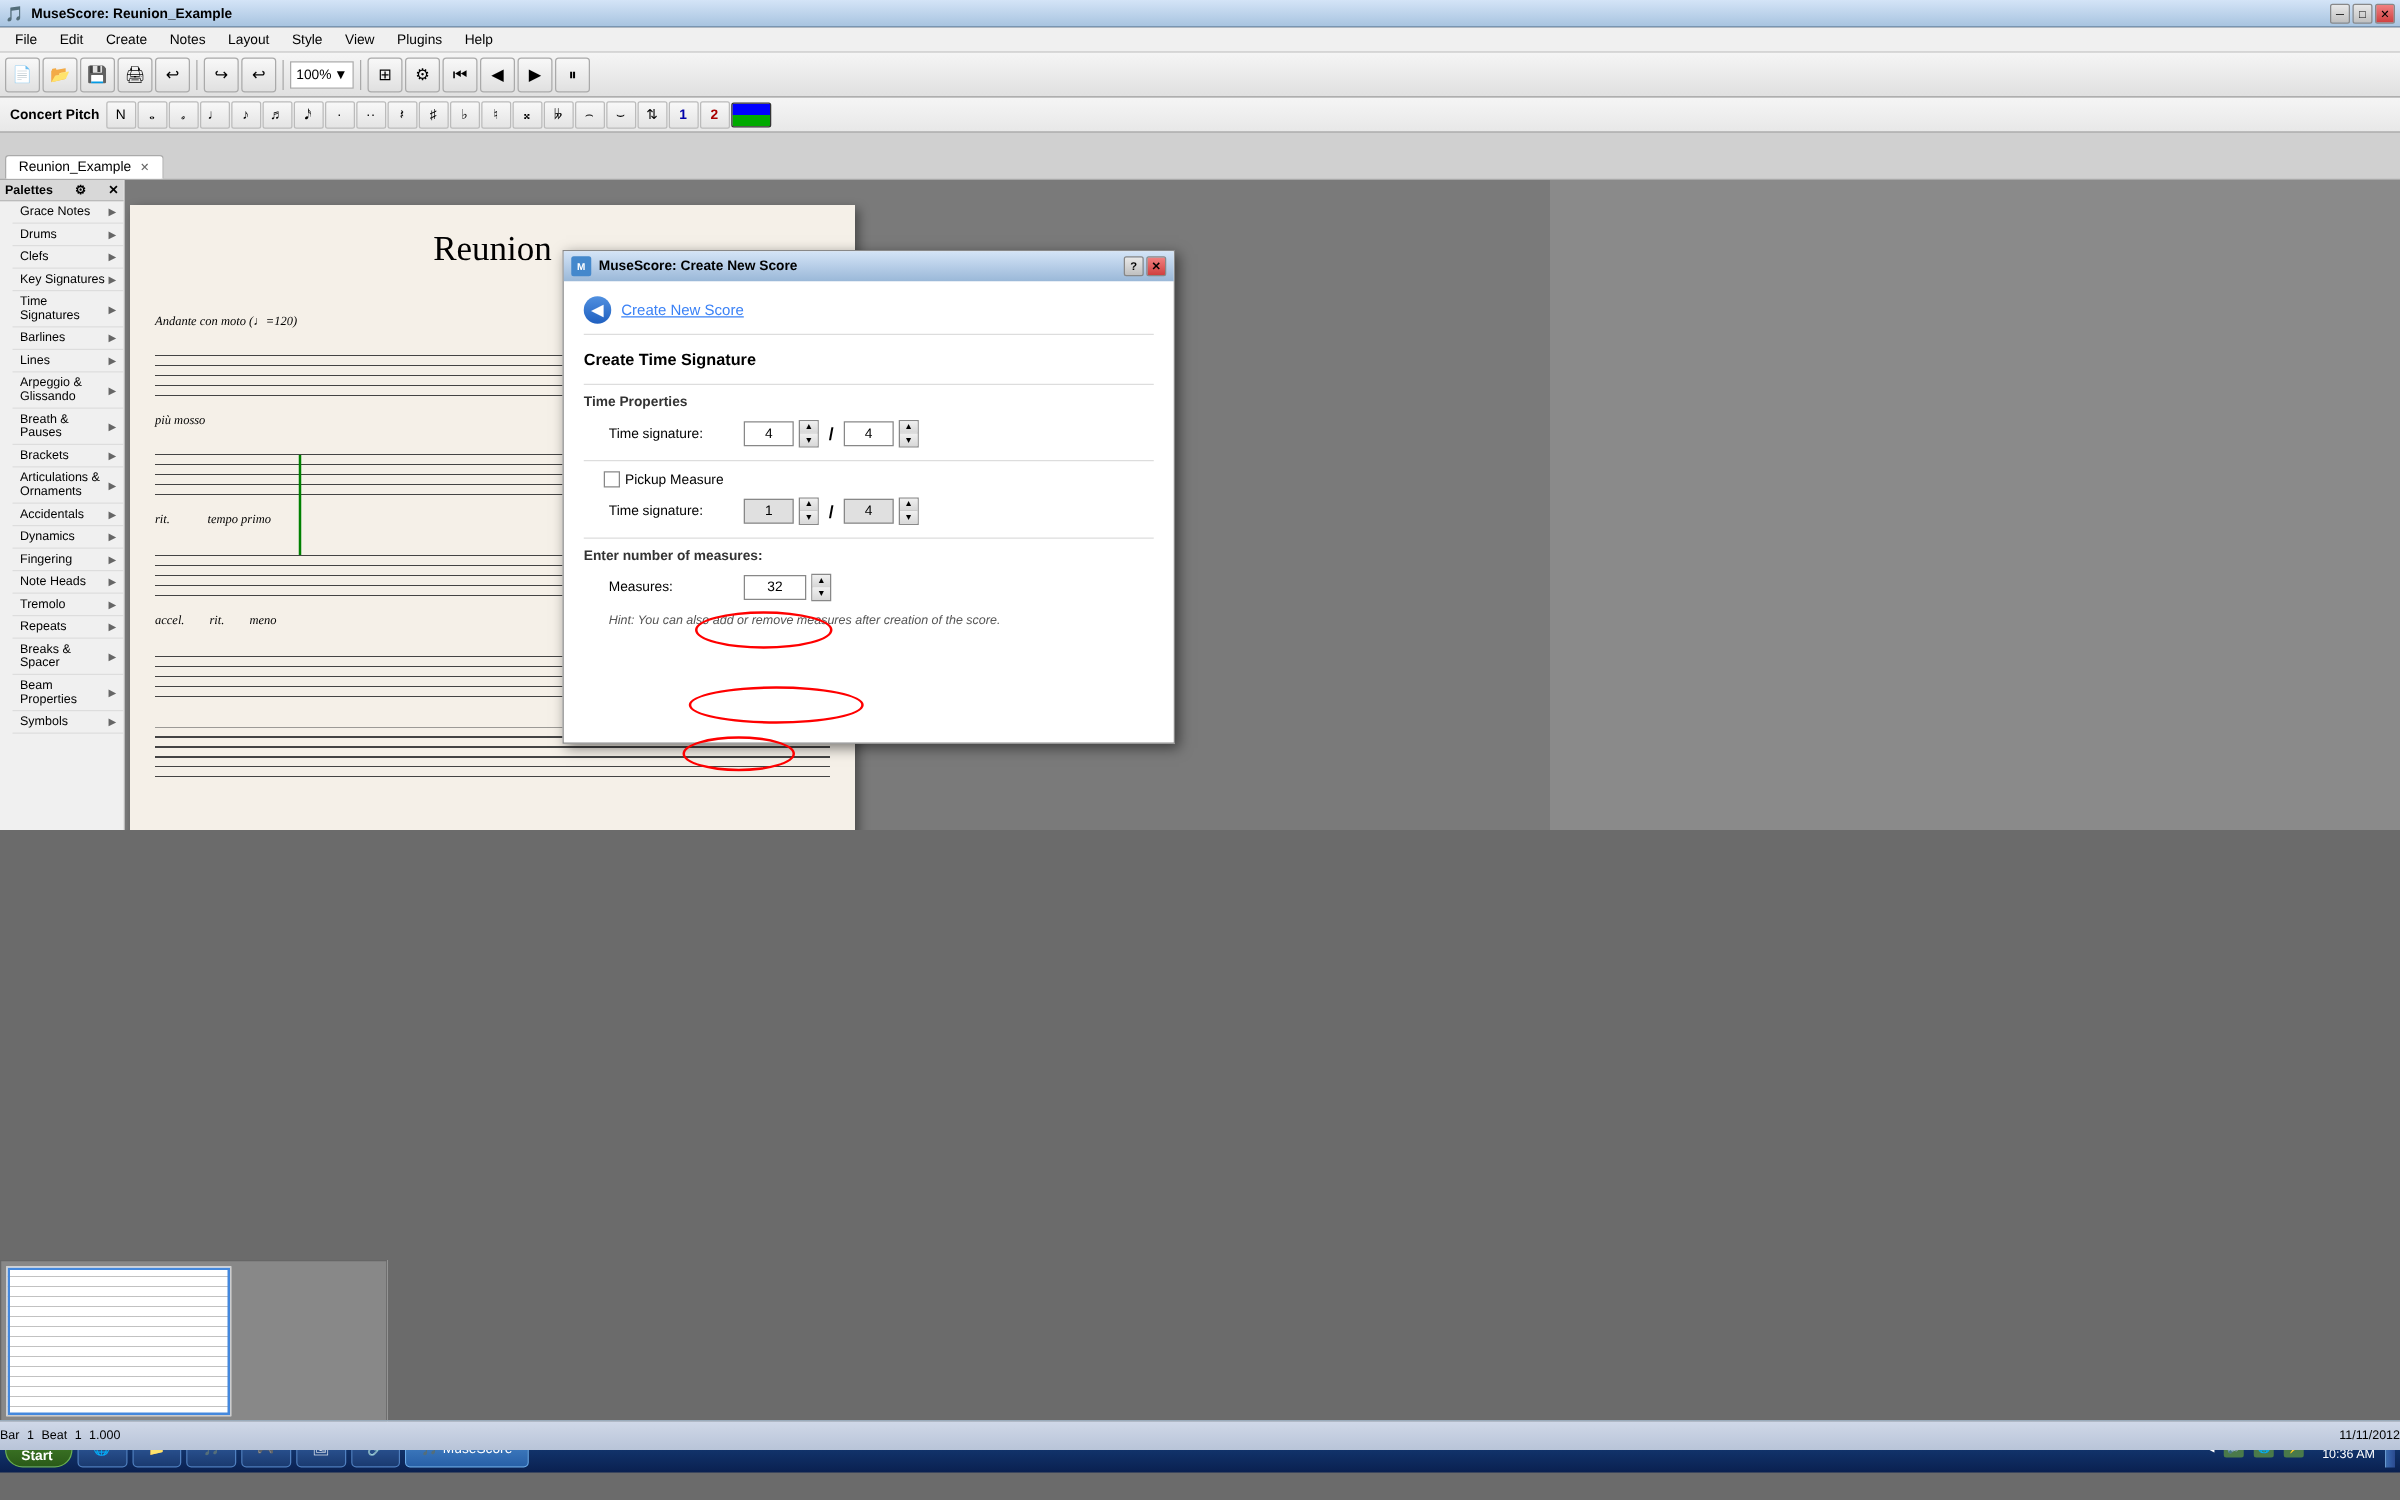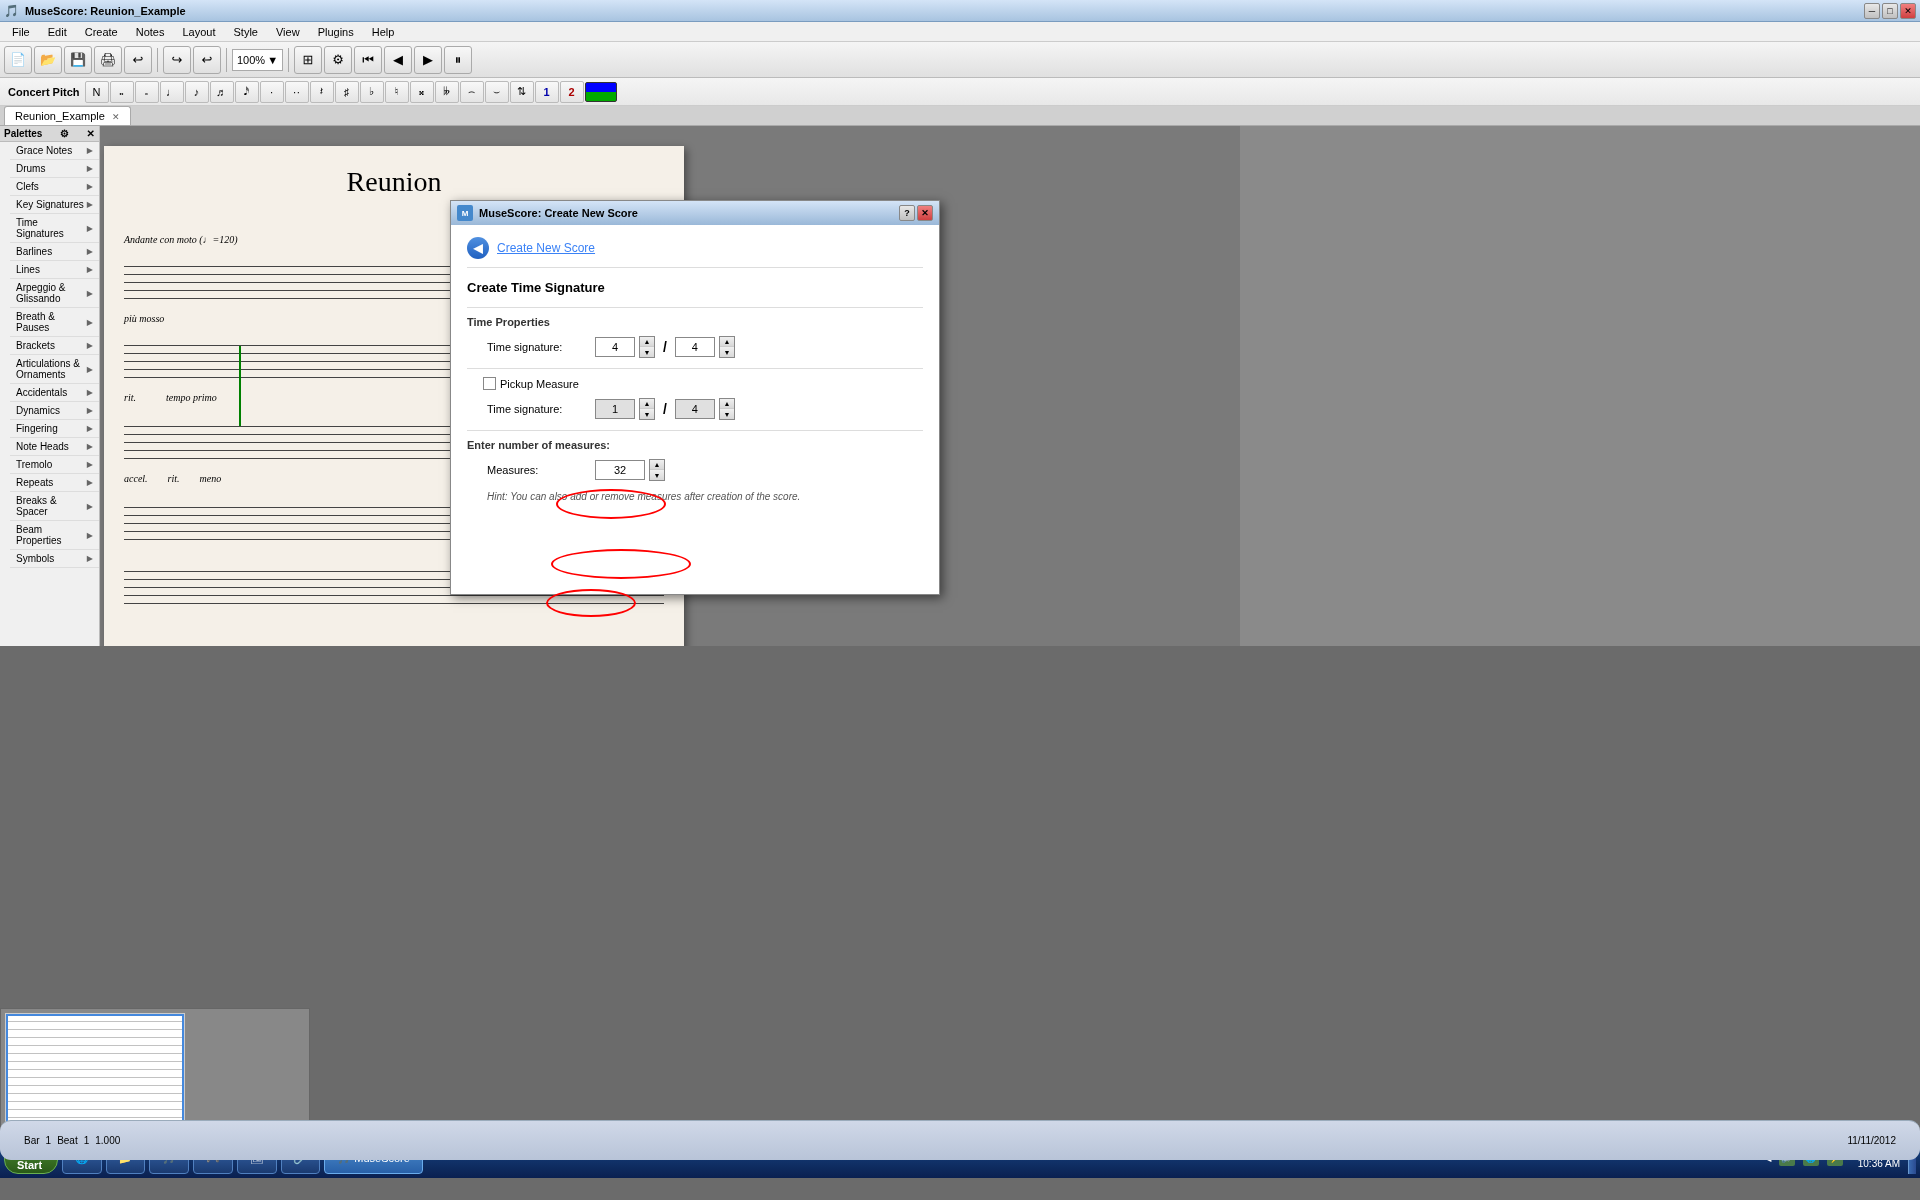--- a/index.html
+++ b/index.html
@@ -157,21 +157,21 @@
 
     
     #right-panel {
       width: 680px;
       background: #8a8a8a;
     }
 
     
     #tabs-bar {
       background: #d0d0d0;
-      height: 20px;
+      height: 38px;
       display: flex;
       align-items: flex-end;
       padding: 0 4px;
       border-bottom: 1px solid #aaa;
     }
     .tab-item {
       padding: 3px 10px;
       background: #c0c0c0;
       border: 1px solid #aaa;
       border-bottom: none;
@@ -182,29 +182,28 @@
     }
     .tab-item.active { background: white; }
     .tab-close { margin-left: 4px; font-size: 9px; color: #666; }
 
     
     #status-bar {
       position: fixed;
       bottom: 0;
       left: 0;
       right: 0;
-      height: 40px;
+      height: 24px;
       background: linear-gradient(to bottom, #d0d8e8, #b8c4d8);
       display: flex;
       align-items: center;
       justify-content: space-between;
-      padding: 0 24px;
+      padding: 0 0;
       border-top: 1px solid #9aabbb;
       font-size: 10px;
-      border-radius: 11px;
     }
     #status-left { display: flex; align-items: center; gap: 6px; }
     #status-right { display: flex; align-items: center; gap: 12px; }
 
     
     #taskbar {
       position: fixed;
       bottom: 22px;
       left: 0;
       right: 0;

